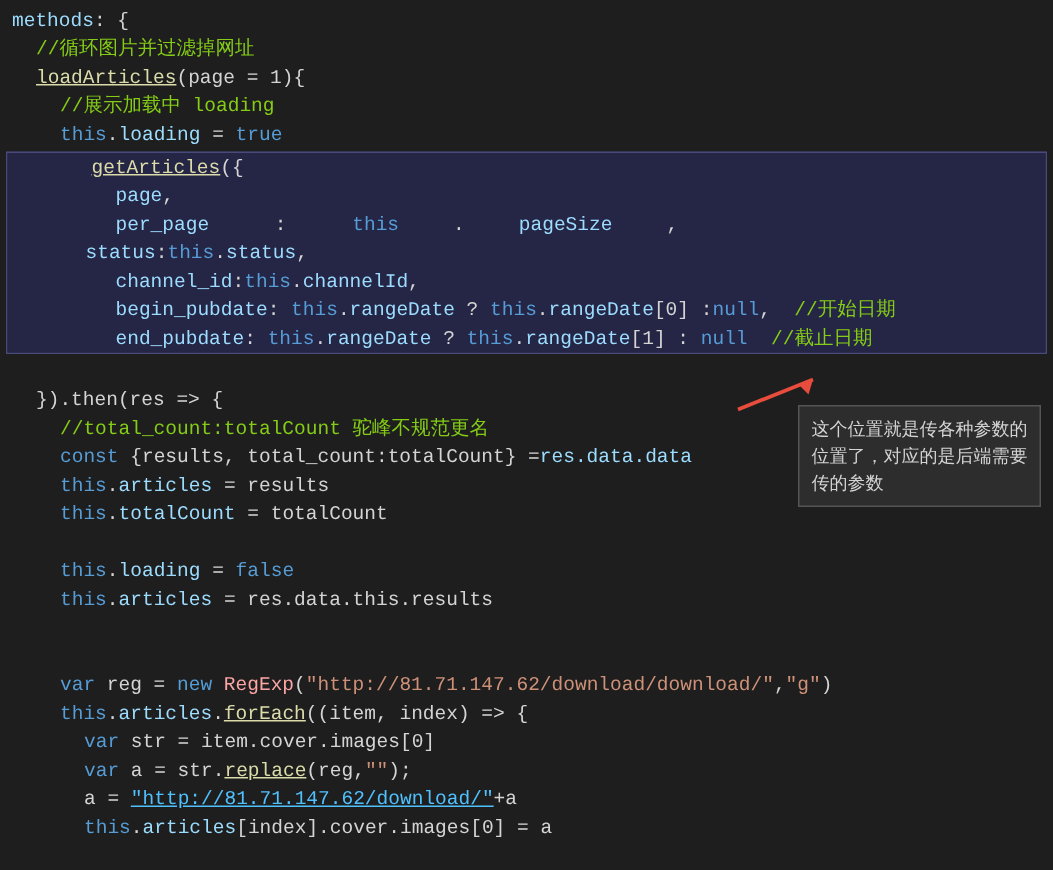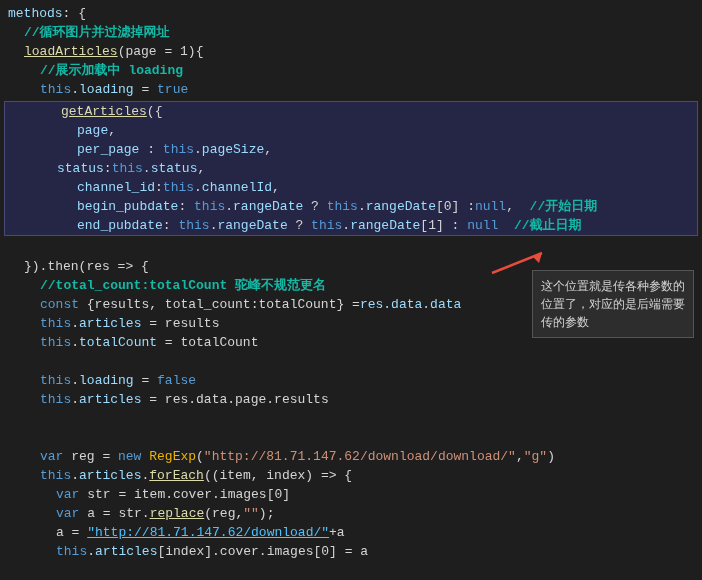--- a/index.html
+++ b/index.html
@@ -37,24 +37,24 @@
       line-height: 19px;
     }
 
     .code-line.empty {
       min-height: 10px;
     }
 
     
     .c-white { color: #d4d4d4; }
     .c-blue { color: #569cd6; }
-    .c-cyan { color: #eab308; }
+    .c-cyan { color: #fca5a5; }
     .c-light-blue { color: #9cdcfe; }
     .c-link { color: #4fc1ff; text-decoration: underline; }
-    .c-comment { color: #14b8a6; font-weight: bold; }
+    .c-comment { color: #84cc16; }
     .c-string { color: #ce9178; }
     .c-prop { color: #9cdcfe; }
     .c-method { color: #dcdcaa; text-decoration: underline; }
     .c-this { color: #569cd6; }
 
     
     .annotation-box {
       position: absolute;
       right: 8px;
       top: 270px;
@@ -108,21 +108,21 @@
   <div style="background:#252545; border:1px solid #4a4a7a; margin:2px 4px;">
 
     <div class="code-line" style="padding-left:56px; background:#252545;">
       <span class="c-method">getArticles</span><span class="c-white">({</span>
     </div>
 
     <div class="code-line" style="padding-left:72px; background:#252545;">
       <span class="c-prop">page</span><span class="c-white">,</span>
     </div>
 
-    <div class="code-line" style="padding-left:72px; background:#252545;">
+    <div class="code-line" style="padding-left:72px; background:#252545;gap:36px;">
       <span class="c-prop">per_page</span><span class="c-white"> : </span><span class="c-this">this</span><span class="c-white">.</span><span class="c-prop">pageSize</span><span class="c-white">,</span>
     </div>
 
     <div class="code-line" style="padding-left:52px; background:#252545;">
       <span class="c-prop">status</span><span class="c-white">:</span><span class="c-this">this</span><span class="c-white">.</span><span class="c-prop">status</span><span class="c-white">,</span>
     </div>
 
     <div class="code-line" style="padding-left:72px; background:#252545;">
       <span class="c-prop">channel_id</span><span class="c-white">:</span><span class="c-this">this</span><span class="c-white">.</span><span class="c-prop">channelId</span><span class="c-white">,</span>
     </div>
@@ -159,21 +159,21 @@
   </div>
 
   <div class="code-line empty">&nbsp;</div>
 
 
   <div class="code-line" style="padding-left:40px">
     <span class="c-this">this</span><span class="c-white">.</span><span class="c-prop">loading</span><span class="c-white"> = </span><span class="c-blue">false</span>
   </div>
 
   <div class="code-line" style="padding-left:40px">
-    <span class="c-this">this</span><span class="c-white">.</span><span class="c-prop">articles</span><span class="c-white"> = res.data.page.results</span>
+    <span class="c-this">this</span><span class="c-white">.</span><span class="c-prop">articles</span><span class="c-white"> = res.data.this.results</span>
   </div>
 
   <div class="code-line empty">&nbsp;</div>
   <div class="code-line empty">&nbsp;</div>
 
   <div class="code-line" style="padding-left:40px">
     <span class="c-blue">var</span><span class="c-white"> reg = </span><span class="c-blue">new</span><span class="c-white"> </span><span class="c-cyan">RegExp</span><span class="c-white">(</span><span class="c-string">"http://81.71.147.62/download/download/"</span><span class="c-white">,</span><span class="c-string">"g"</span><span class="c-white">)</span>
   </div>
 
   <div class="code-line" style="padding-left:40px">

